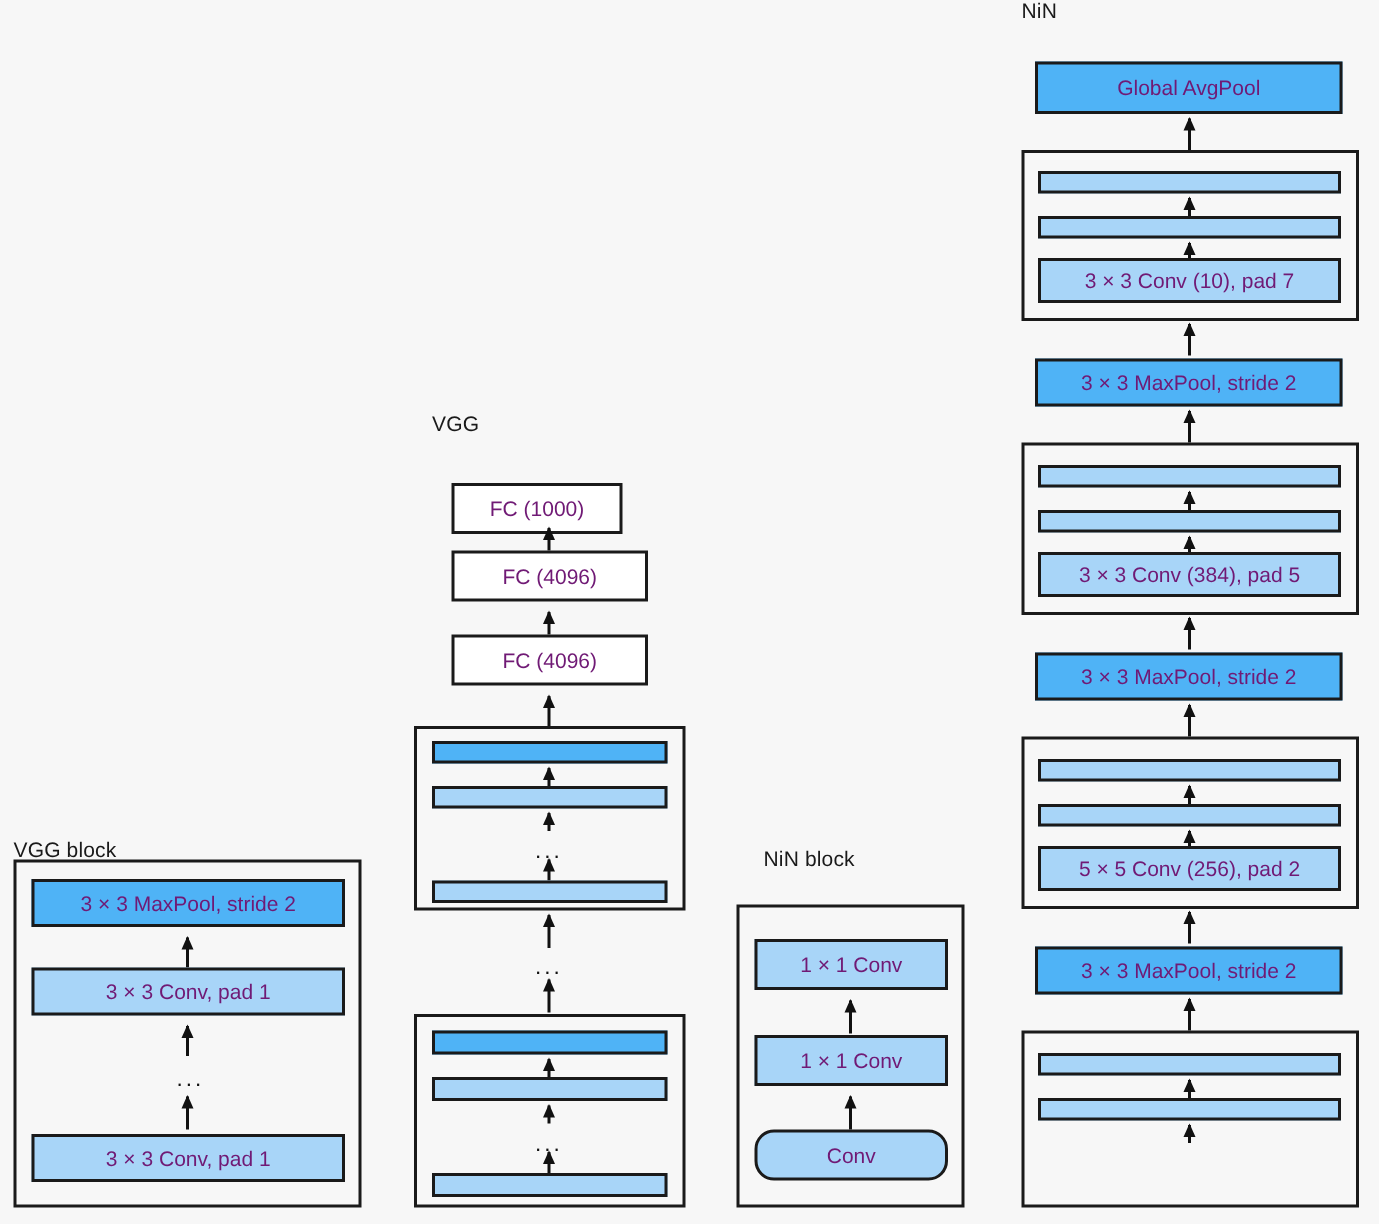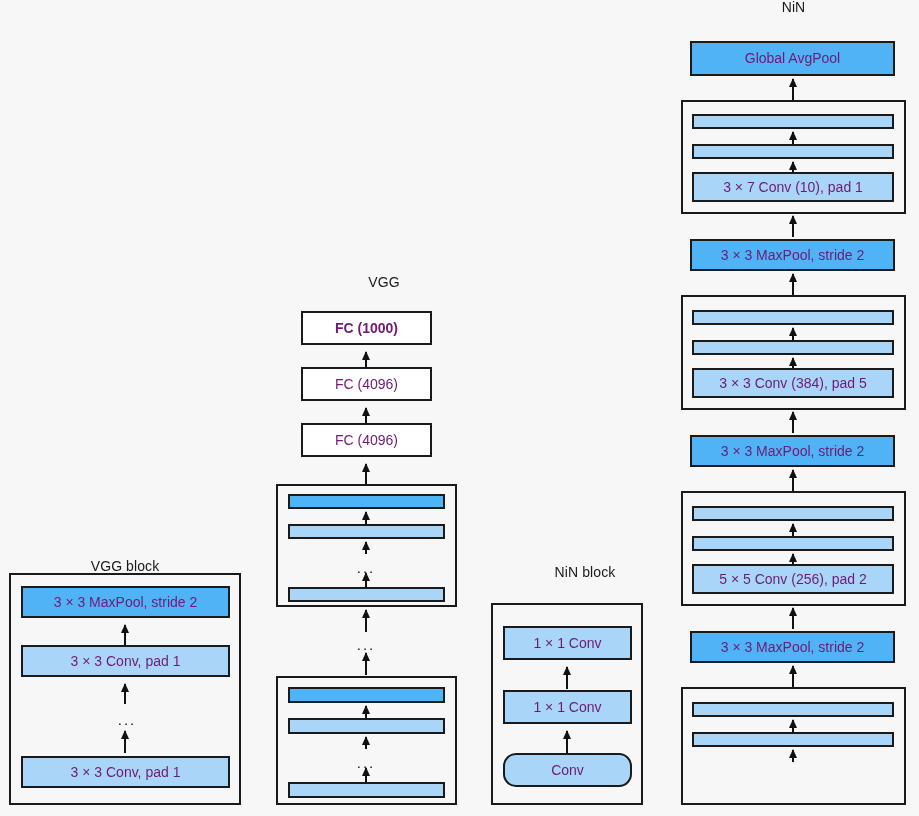--- a/index.html
+++ b/index.html
@@ -22,21 +22,21 @@
     top: 0;
     width: 919px;
     height: 816px;
   }
 
   .col-title {
     position: absolute;
     font-size: 14px;
     line-height: 14px;
     color: #1a1a1a;
-    text-align: center;
+    text-align: left;
     white-space: nowrap;
     letter-spacing: 0.1px;
   }
 
   
   .node {
     position: absolute;
     box-sizing: border-box;
     border: 2px solid #1a1a1a;
     display: flex;
@@ -101,21 +101,21 @@
   <div class="node fill-dark" style="left:21px; top:586px; width:209px; height:32px;">3 × 3 MaxPool, stride 2</div>
   <div class="arrow" style="left:124px; top:625px; height:20px;"></div>
   <div class="node fill-light" style="left:21px; top:645px; width:209px; height:32px;">3 × 3 Conv, pad 1</div>
   <div class="arrow" style="left:124px; top:684px; height:20px;"></div>
   <div class="ellipsis" style="left:95px; top:715px; width:64px;">...</div>
   <div class="arrow" style="left:124px; top:731px; height:22px;"></div>
   <div class="node fill-light" style="left:21px; top:756px; width:209px; height:32px;">3 × 3 Conv, pad 1</div>
 
   <div class="col-title" style="left:288px; top:275px; width:192px;">VGG</div>
 
-  <div class="node fill-white" style="left:301px; top:311px; width:131px; height:34px;font-weight:bold;">FC (1000)</div>
+  <div class="node fill-white" style="left:301px; top:322px; width:114px; height:34px;">FC (1000)</div>
   <div class="arrow" style="left:365px; top:352px; height:20px;"></div>
   <div class="node fill-white" style="left:301px; top:367px; width:131px; height:34px;">FC (4096)</div>
   <div class="arrow" style="left:365px; top:408px; height:20px;"></div>
   <div class="node fill-white" style="left:301px; top:423px; width:131px; height:34px;">FC (4096)</div>
   <div class="arrow" style="left:365px; top:464px; height:22px;"></div>
 
   <div class="group-box" style="left:276px; top:484px; width:181px; height:123px;"></div>
   <div class="node fill-dark" style="left:288px; top:494px; width:157px; height:15px;"></div>
   <div class="arrow" style="left:365px; top:512px; height:12px;"></div>
   <div class="node fill-light" style="left:288px; top:524px; width:157px; height:15px;"></div>
@@ -150,21 +150,21 @@
   <div class="col-title" style="left:681px; top:0px; width:225px;">NiN</div>
 
   <div class="node fill-dark" style="left:690px; top:41px; width:205px; height:35px;">Global AvgPool</div>
   <div class="arrow" style="left:792px; top:79px; height:21px;"></div>
 
   <div class="group-box" style="left:681px; top:100px; width:225px; height:114px;"></div>
   <div class="node fill-light" style="left:692px; top:114px; width:202px; height:15px;"></div>
   <div class="arrow" style="left:792px; top:132px; height:12px;"></div>
   <div class="node fill-light" style="left:692px; top:144px; width:202px; height:15px;"></div>
   <div class="arrow" style="left:792px; top:162px; height:12px;"></div>
-  <div class="node fill-light" style="left:692px; top:172px; width:202px; height:30px;">3 × 7 Conv (10), pad 1</div>
+  <div class="node fill-light" style="left:692px; top:172px; width:202px; height:30px;">3 × 3 Conv (10), pad 7</div>
 
   <div class="arrow" style="left:792px; top:216px; height:21px;"></div>
   <div class="node fill-dark" style="left:690px; top:239px; width:205px; height:32px;">3 × 3 MaxPool, stride 2</div>
   <div class="arrow" style="left:792px; top:274px; height:21px;"></div>
 
   <div class="group-box" style="left:681px; top:295px; width:225px; height:115px;"></div>
   <div class="node fill-light" style="left:692px; top:310px; width:202px; height:15px;"></div>
   <div class="arrow" style="left:792px; top:328px; height:12px;"></div>
   <div class="node fill-light" style="left:692px; top:340px; width:202px; height:15px;"></div>
   <div class="arrow" style="left:792px; top:358px; height:12px;"></div>

